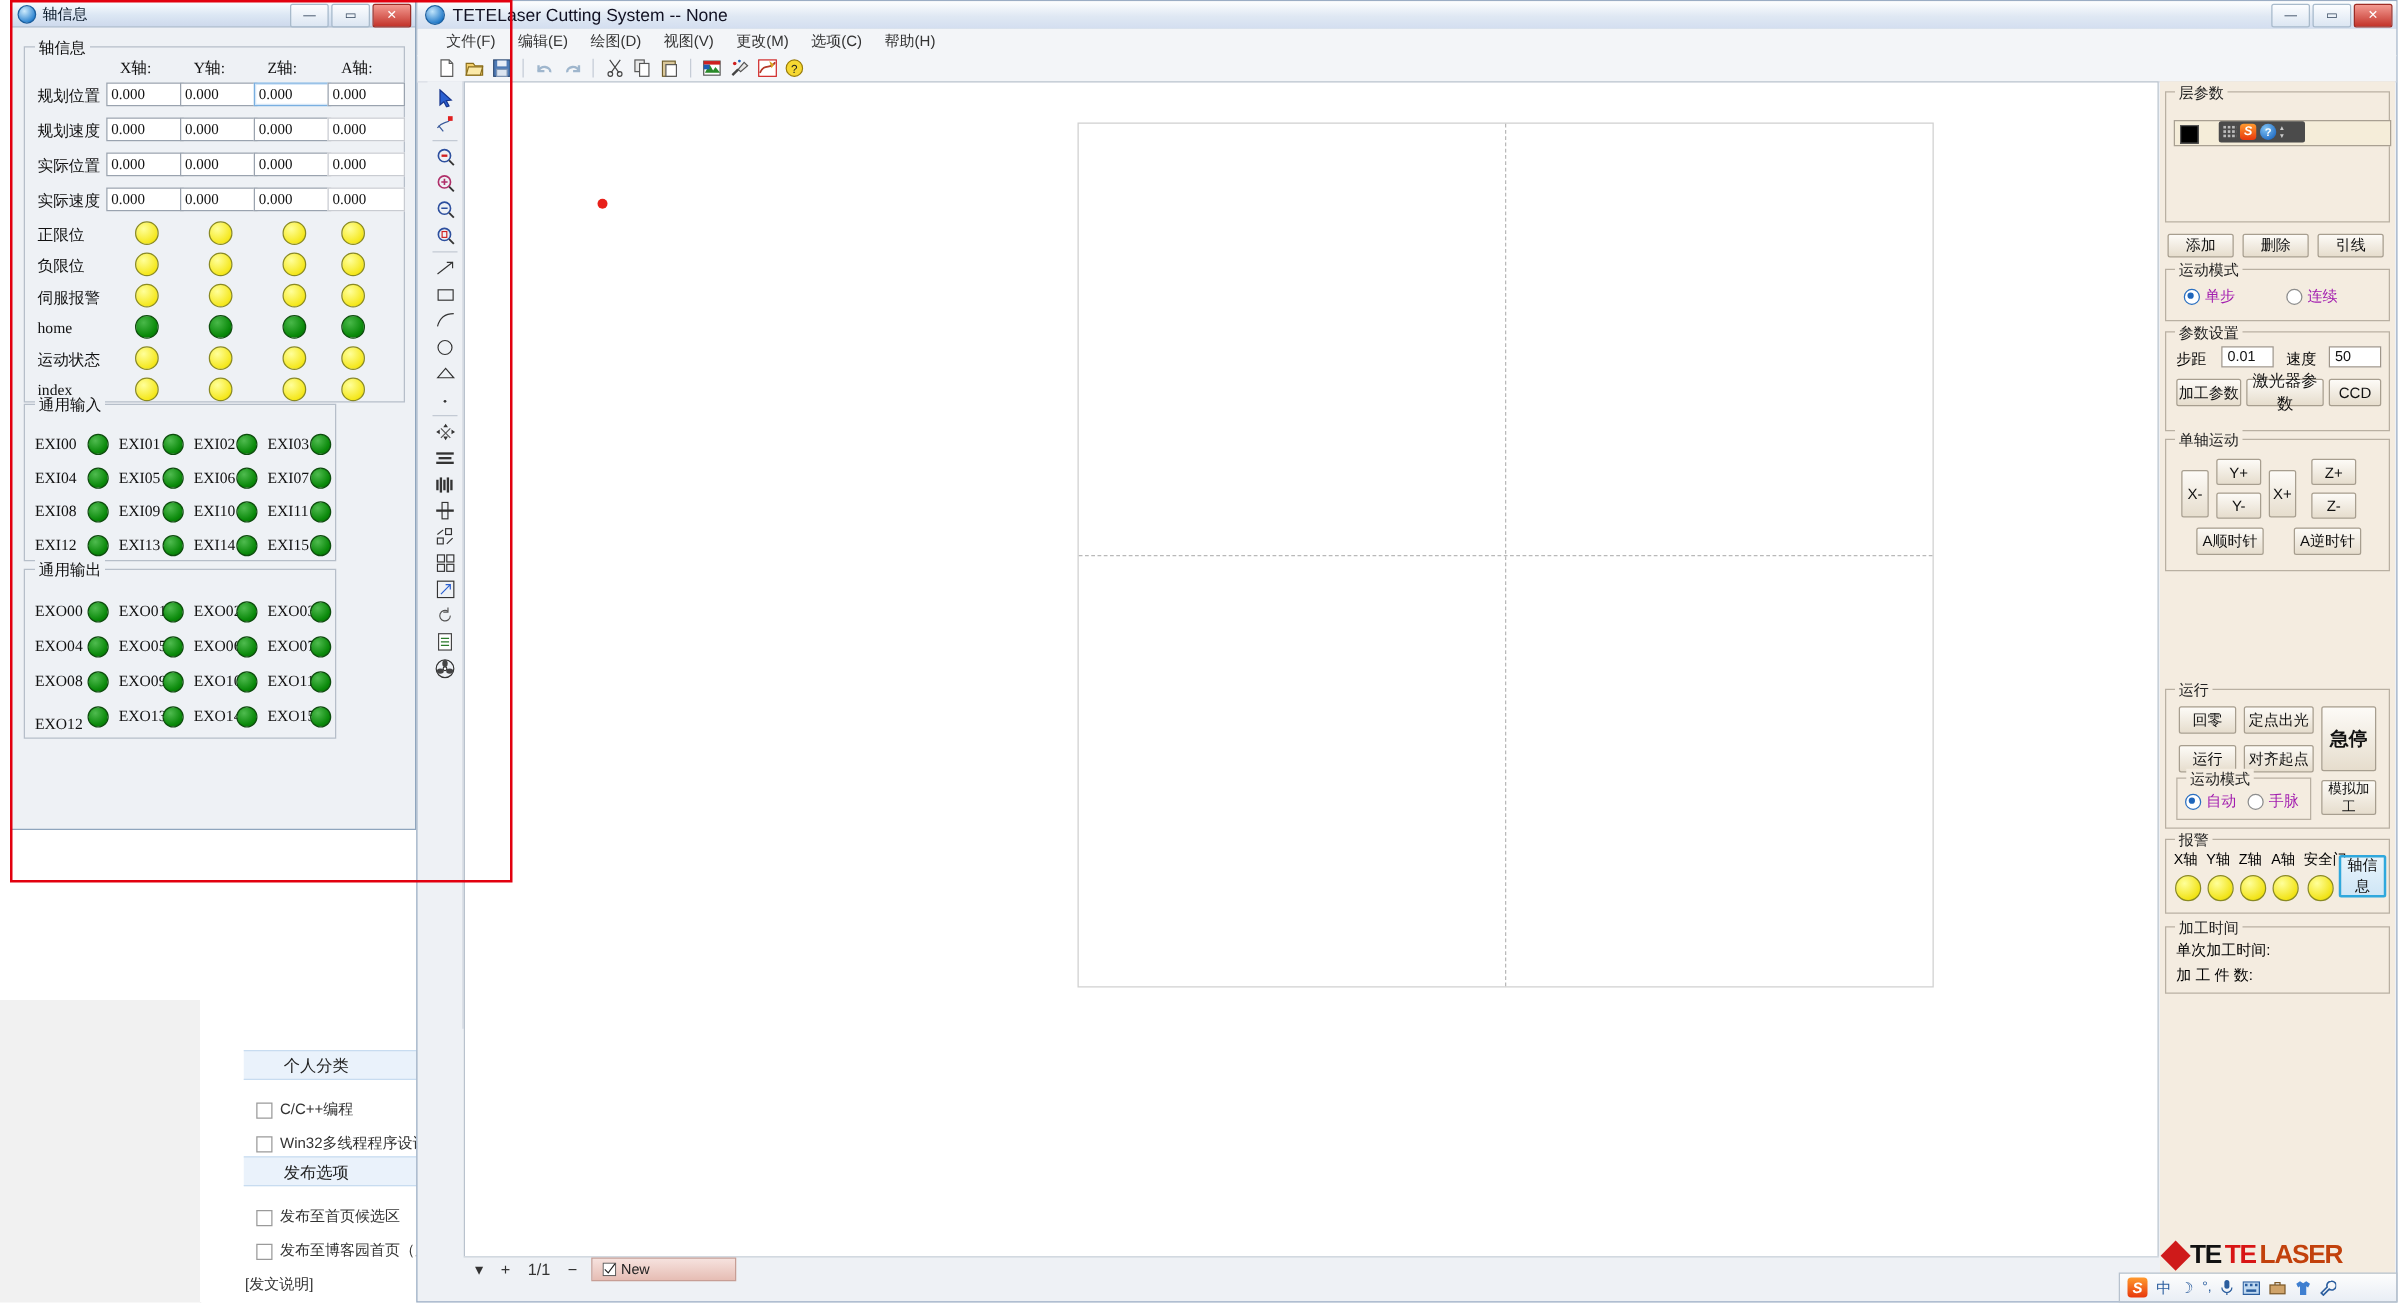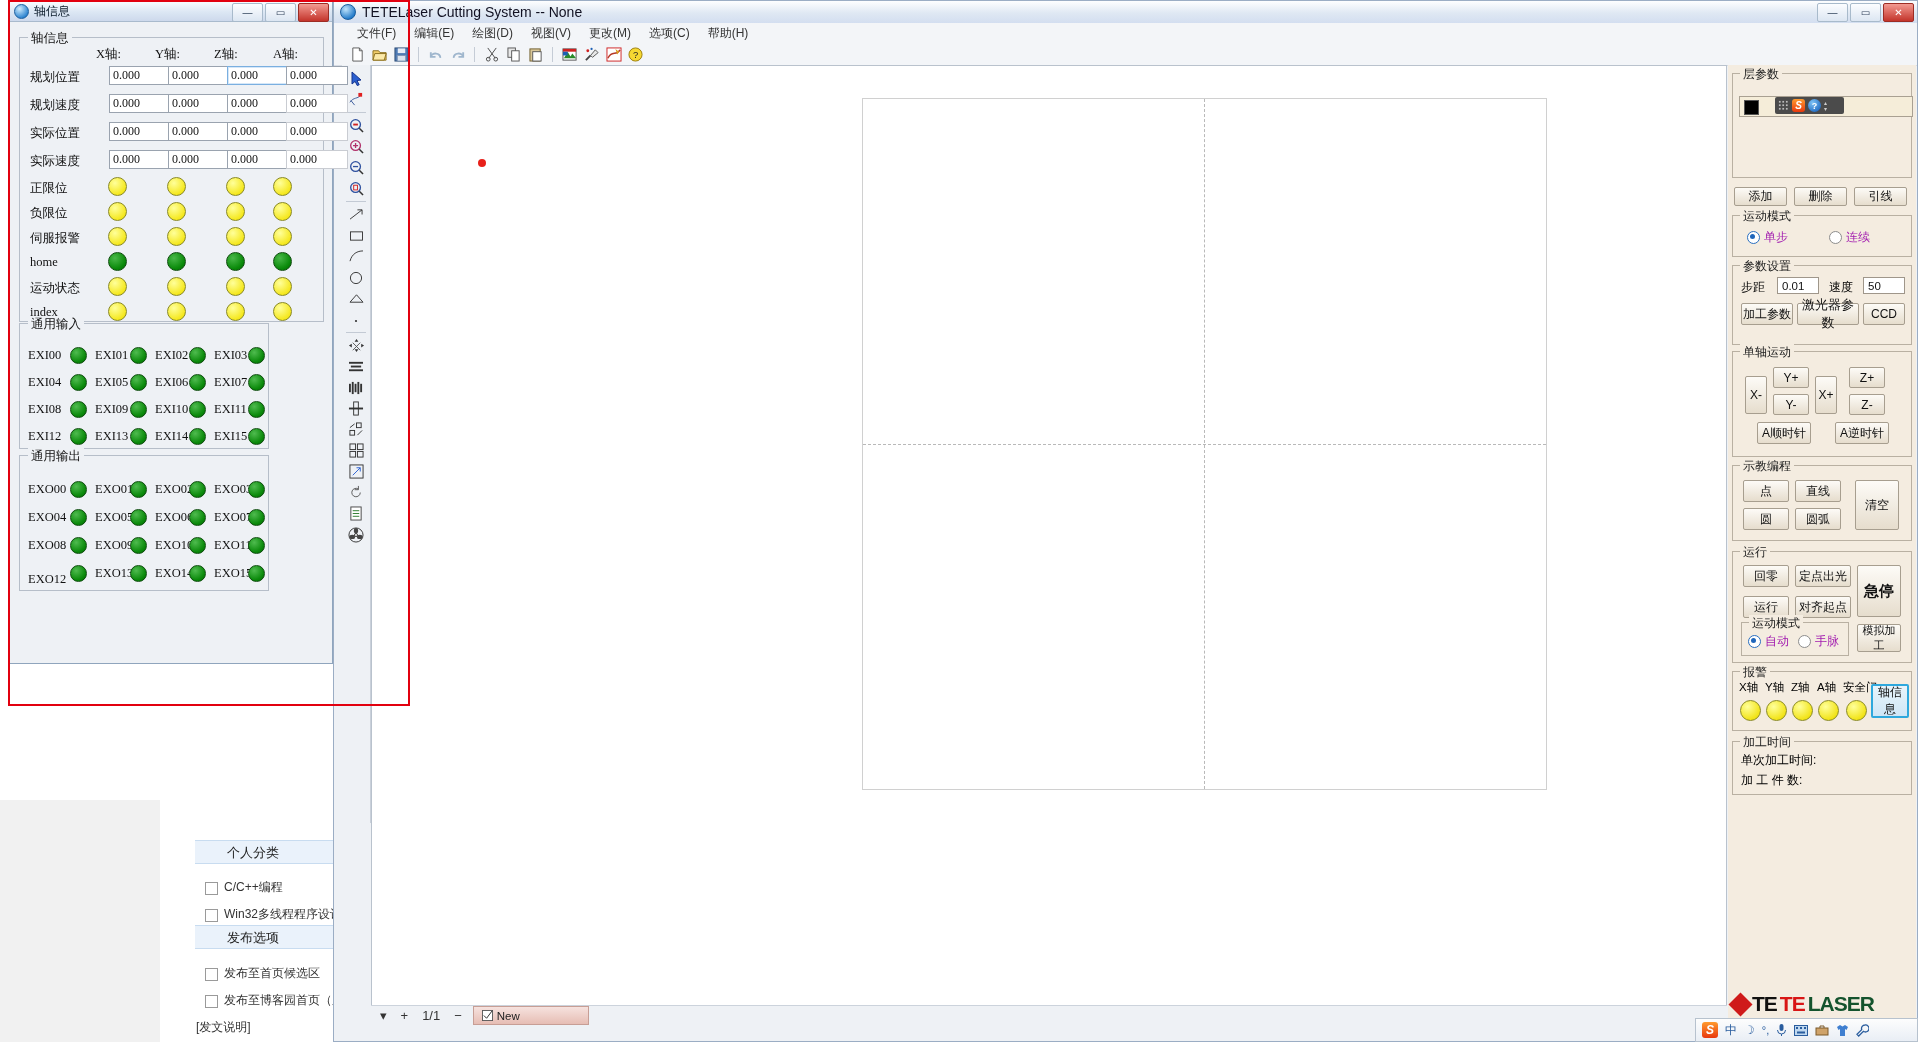--- a/index.html
+++ b/index.html
@@ -109,21 +109,21 @@
               display:flex;align-items:center;padding-left:5px;}
   #axis-title .ti{width:13px;height:13px;border-radius:50%;
       background:radial-gradient(circle at 35% 30%,#cdebfd,#2a82cf 75%);border:1px solid #1a5e9e;margin-right:5px;}
   #axis-title .tt{font-size:12px;color:#0b1b2b;}
 
   .abox{position:absolute;border:1px solid #b6bec9;box-sizing:border-box;}
   .abox>.lg{position:absolute;top:-8px;left:8px;background:#eef1f5;padding:0 3px;font-size:12.5px;color:#111;}
   .arow-lbl{position:absolute;font-size:12.5px;color:#111;}
   .acol-lbl{position:absolute;font-size:12.5px;color:#111;font-family:"Liberation Serif",serif;}
   .ainp{position:absolute;width:62px;height:19px;background:#fff;border:1px solid #9aa3af;box-sizing:border-box;
-        font-size:12px;color:#111;padding-left:3px;line-height:17px;font-family:"Liberation Serif",serif;margin-left:24px;}
+        font-size:12px;color:#111;padding-left:3px;line-height:17px;font-family:"Liberation Serif",serif;}
   .ainp.sel{border:1px solid #7aafe0;box-shadow:0 0 0 1px #d5e7f8 inset;}
   .ainp.plain{border:1px solid #c9ccd2;}
   .ioLbl{position:absolute;font-size:12.5px;color:#111;font-family:"Liberation Serif",serif;}
   .ioLed{position:absolute;width:15px;height:15px;border-radius:50%;border:1px solid #0d4d0d;
          background:radial-gradient(circle at 35% 30%,#4fbb4f,#0b8a0b 65%,#056605);}
   .bigLed{position:absolute;width:17px;height:17px;border-radius:50%;border:1px solid #8a8a22;
           background:radial-gradient(circle at 35% 30%,#ffff9a,#f5e81f 70%,#e0d200);}
   .bigLed.g{border-color:#0d4d0d;background:radial-gradient(circle at 35% 30%,#49b849,#0a8a0a 65%,#046504);}
 
   #redframe{position:absolute;left:8px;top:0;width:402px;height:706px;border:2px solid #e2000f;box-sizing:border-box;
@@ -492,28 +492,20 @@
       <span class="btnx" style="position:absolute;left:12px;top:24px;width:22px;height:38px;">X-</span>
       <span class="btnx" style="position:absolute;left:40px;top:15px;width:36px;height:21px;">Y+</span>
       <span class="btnx" style="position:absolute;left:40px;top:42px;width:36px;height:21px;">Y-</span>
       <span class="btnx" style="position:absolute;left:82px;top:24px;width:22px;height:38px;">X+</span>
       <span class="btnx" style="position:absolute;left:116px;top:15px;width:36px;height:21px;">Z+</span>
       <span class="btnx" style="position:absolute;left:116px;top:42px;width:36px;height:21px;">Z-</span>
       <span class="btnx" style="position:absolute;left:24px;top:70px;width:54px;height:22px;">A顺时针</span>
       <span class="btnx" style="position:absolute;left:102px;top:70px;width:54px;height:22px;">A逆时针</span>
     </div>
 
-    <div class="grp" style="left:4px;top:400px;width:180px;height:76px;">
-      <span class="lg">示教编程</span>
-      <span class="btnx" style="position:absolute;left:10px;top:14px;width:46px;height:22px;">点</span>
-      <span class="btnx" style="position:absolute;left:62px;top:14px;width:46px;height:22px;">直线</span>
-      <span class="btnx" style="position:absolute;left:10px;top:42px;width:46px;height:22px;">圆</span>
-      <span class="btnx" style="position:absolute;left:62px;top:42px;width:46px;height:22px;">圆弧</span>
-      <span class="btnx" style="position:absolute;left:122px;top:14px;width:44px;height:50px;">清空</span>
-    </div>
 
     <div class="grp" style="left:4px;top:486px;width:180px;height:112px;">
       <span class="lg">运行</span>
       <span class="btnx" style="position:absolute;left:10px;top:13px;width:46px;height:22px;">回零</span>
       <span class="btnx" style="position:absolute;left:62px;top:13px;width:56px;height:22px;">定点出光</span>
       <span class="btnx" style="position:absolute;left:10px;top:44px;width:46px;height:22px;">运行</span>
       <span class="btnx" style="position:absolute;left:62px;top:44px;width:56px;height:22px;">对齐起点</span>
       <span class="btnx" style="position:absolute;left:124px;top:13px;width:44px;height:52px;font-size:15px;font-weight:bold;">急停</span>
       <span class="btnx" style="position:absolute;left:124px;top:72px;width:44px;height:28px;font-size:11px;">模拟加工</span>
       <span class="grp" style="left:8px;top:70px;width:108px;height:34px;">
@@ -547,21 +539,21 @@
     <div class="grp" style="left:4px;top:676px;width:180px;height:54px;">
       <span class="lg">加工时间</span>
       <span style="position:absolute;left:8px;top:10px;font-size:12px;">单次加工时间:</span>
       <span style="position:absolute;left:8px;top:30px;font-size:12px;">加 工 件 数:</span>
     </div>
 
     <div id="logo">
       <span class="dia"></span>
       <span class="lt" style="color:#111;">TE</span>
       <span class="lt" style="color:#d81515;">TE</span>
-      <span class="lt" style="color:#14532d;">LASER</span>
+      <span class="lt" style="color:#c2410c;">LASER</span>
     </div>
   </div>
 </div>
 
 <div id="ime-bar">
   <span class="ib">
     <span class="sogou-s" style="width:16px;height:16px;font-size:12px;">S</span>
     </span>
   <span class="ib">中</span>
   <span class="ib">☽</span>

